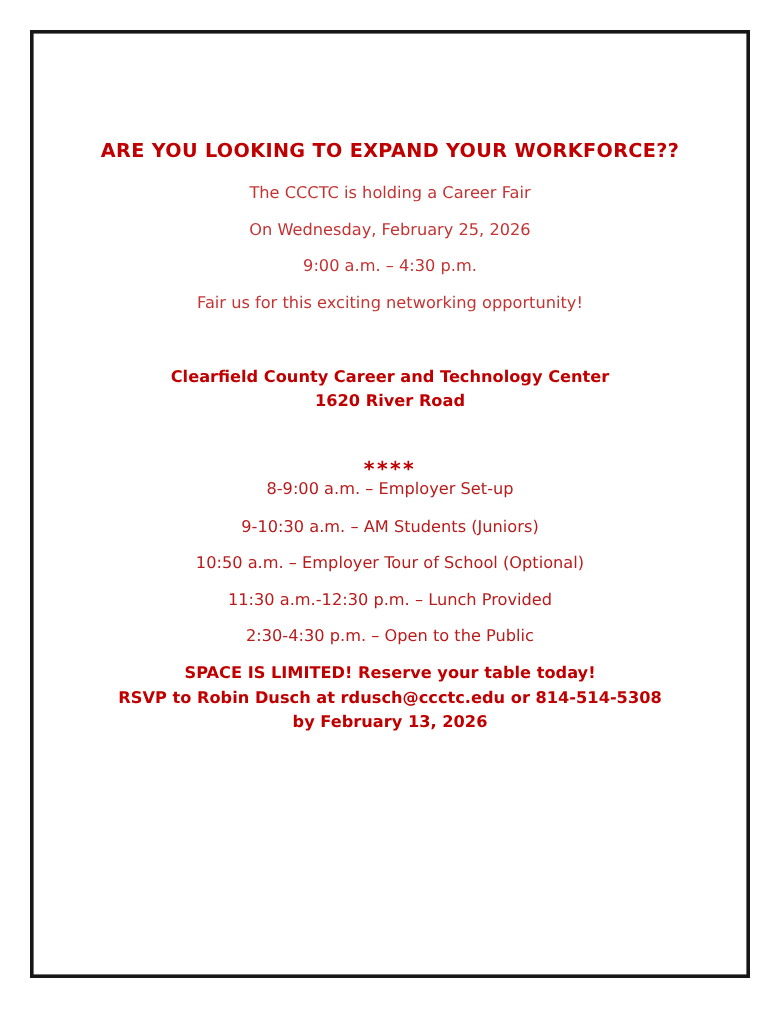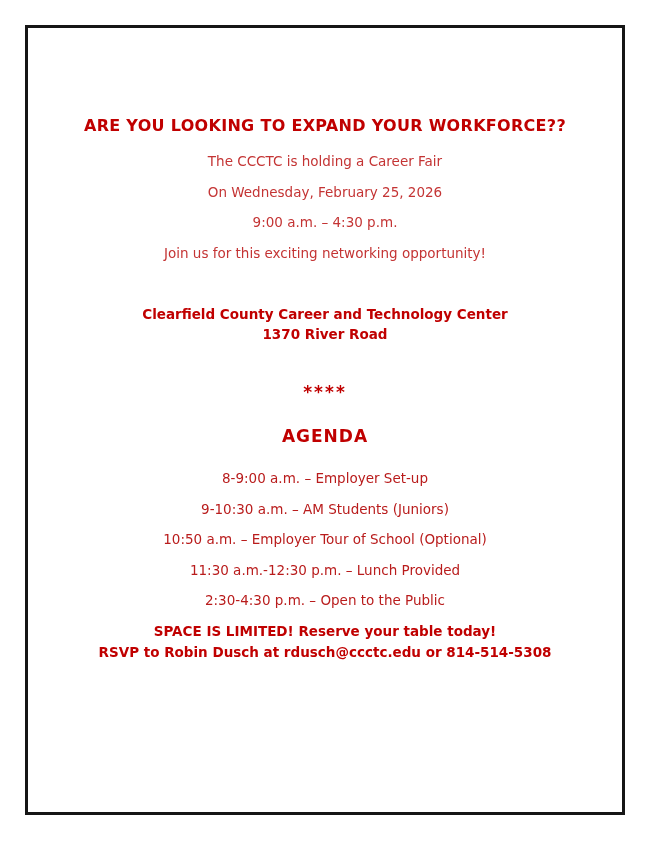--- a/index.html
+++ b/index.html
@@ -87,37 +87,37 @@
 <body>
 
 <div class="canvas">
   <div class="frame">
 
     <div class="doc-title">ARE YOU LOOKING TO EXPAND YOUR WORKFORCE??</div>
 
     <div class="body-line">The CCCTC is holding a Career Fair</div>
     <div class="body-line">On Wednesday, February 25, 2026</div>
     <div class="body-line">9:00 a.m. – 4:30 p.m.</div>
-    <div class="body-line">Join us for this exciting networking opportunity!</div>
+    <div class="body-line">Fair us for this exciting networking opportunity!</div>
 
     <div class="venue-block">
       <div>Clearfield County Career and Technology Center</div>
-      <div>1370 River Road</div>
+      <div>1620 River Road</div>
     </div>
 
     <div class="stars">****</div>
 
-    <div class="agenda-title">AGENDA</div>
 
     <div class="agenda-item">8-9:00 a.m. – Employer Set-up</div>
     <div class="agenda-item">9-10:30 a.m. – AM Students (Juniors)</div>
     <div class="agenda-item">10:50 a.m. – Employer Tour of School (Optional)</div>
     <div class="agenda-item">11:30 a.m.-12:30 p.m. – Lunch Provided</div>
     <div class="agenda-item">2:30-4:30 p.m. – Open to the Public</div>
 
     <div class="space-notice">SPACE IS LIMITED! Reserve your table today!</div>
 
     <div class="rsvp-block">
       <div>RSVP to Robin Dusch at rdusch@ccctc.edu or 814-514-5308</div>
+      <div>by February 13, 2026</div>
     </div>
 
   </div>
 </div>
 
 </body></html>

